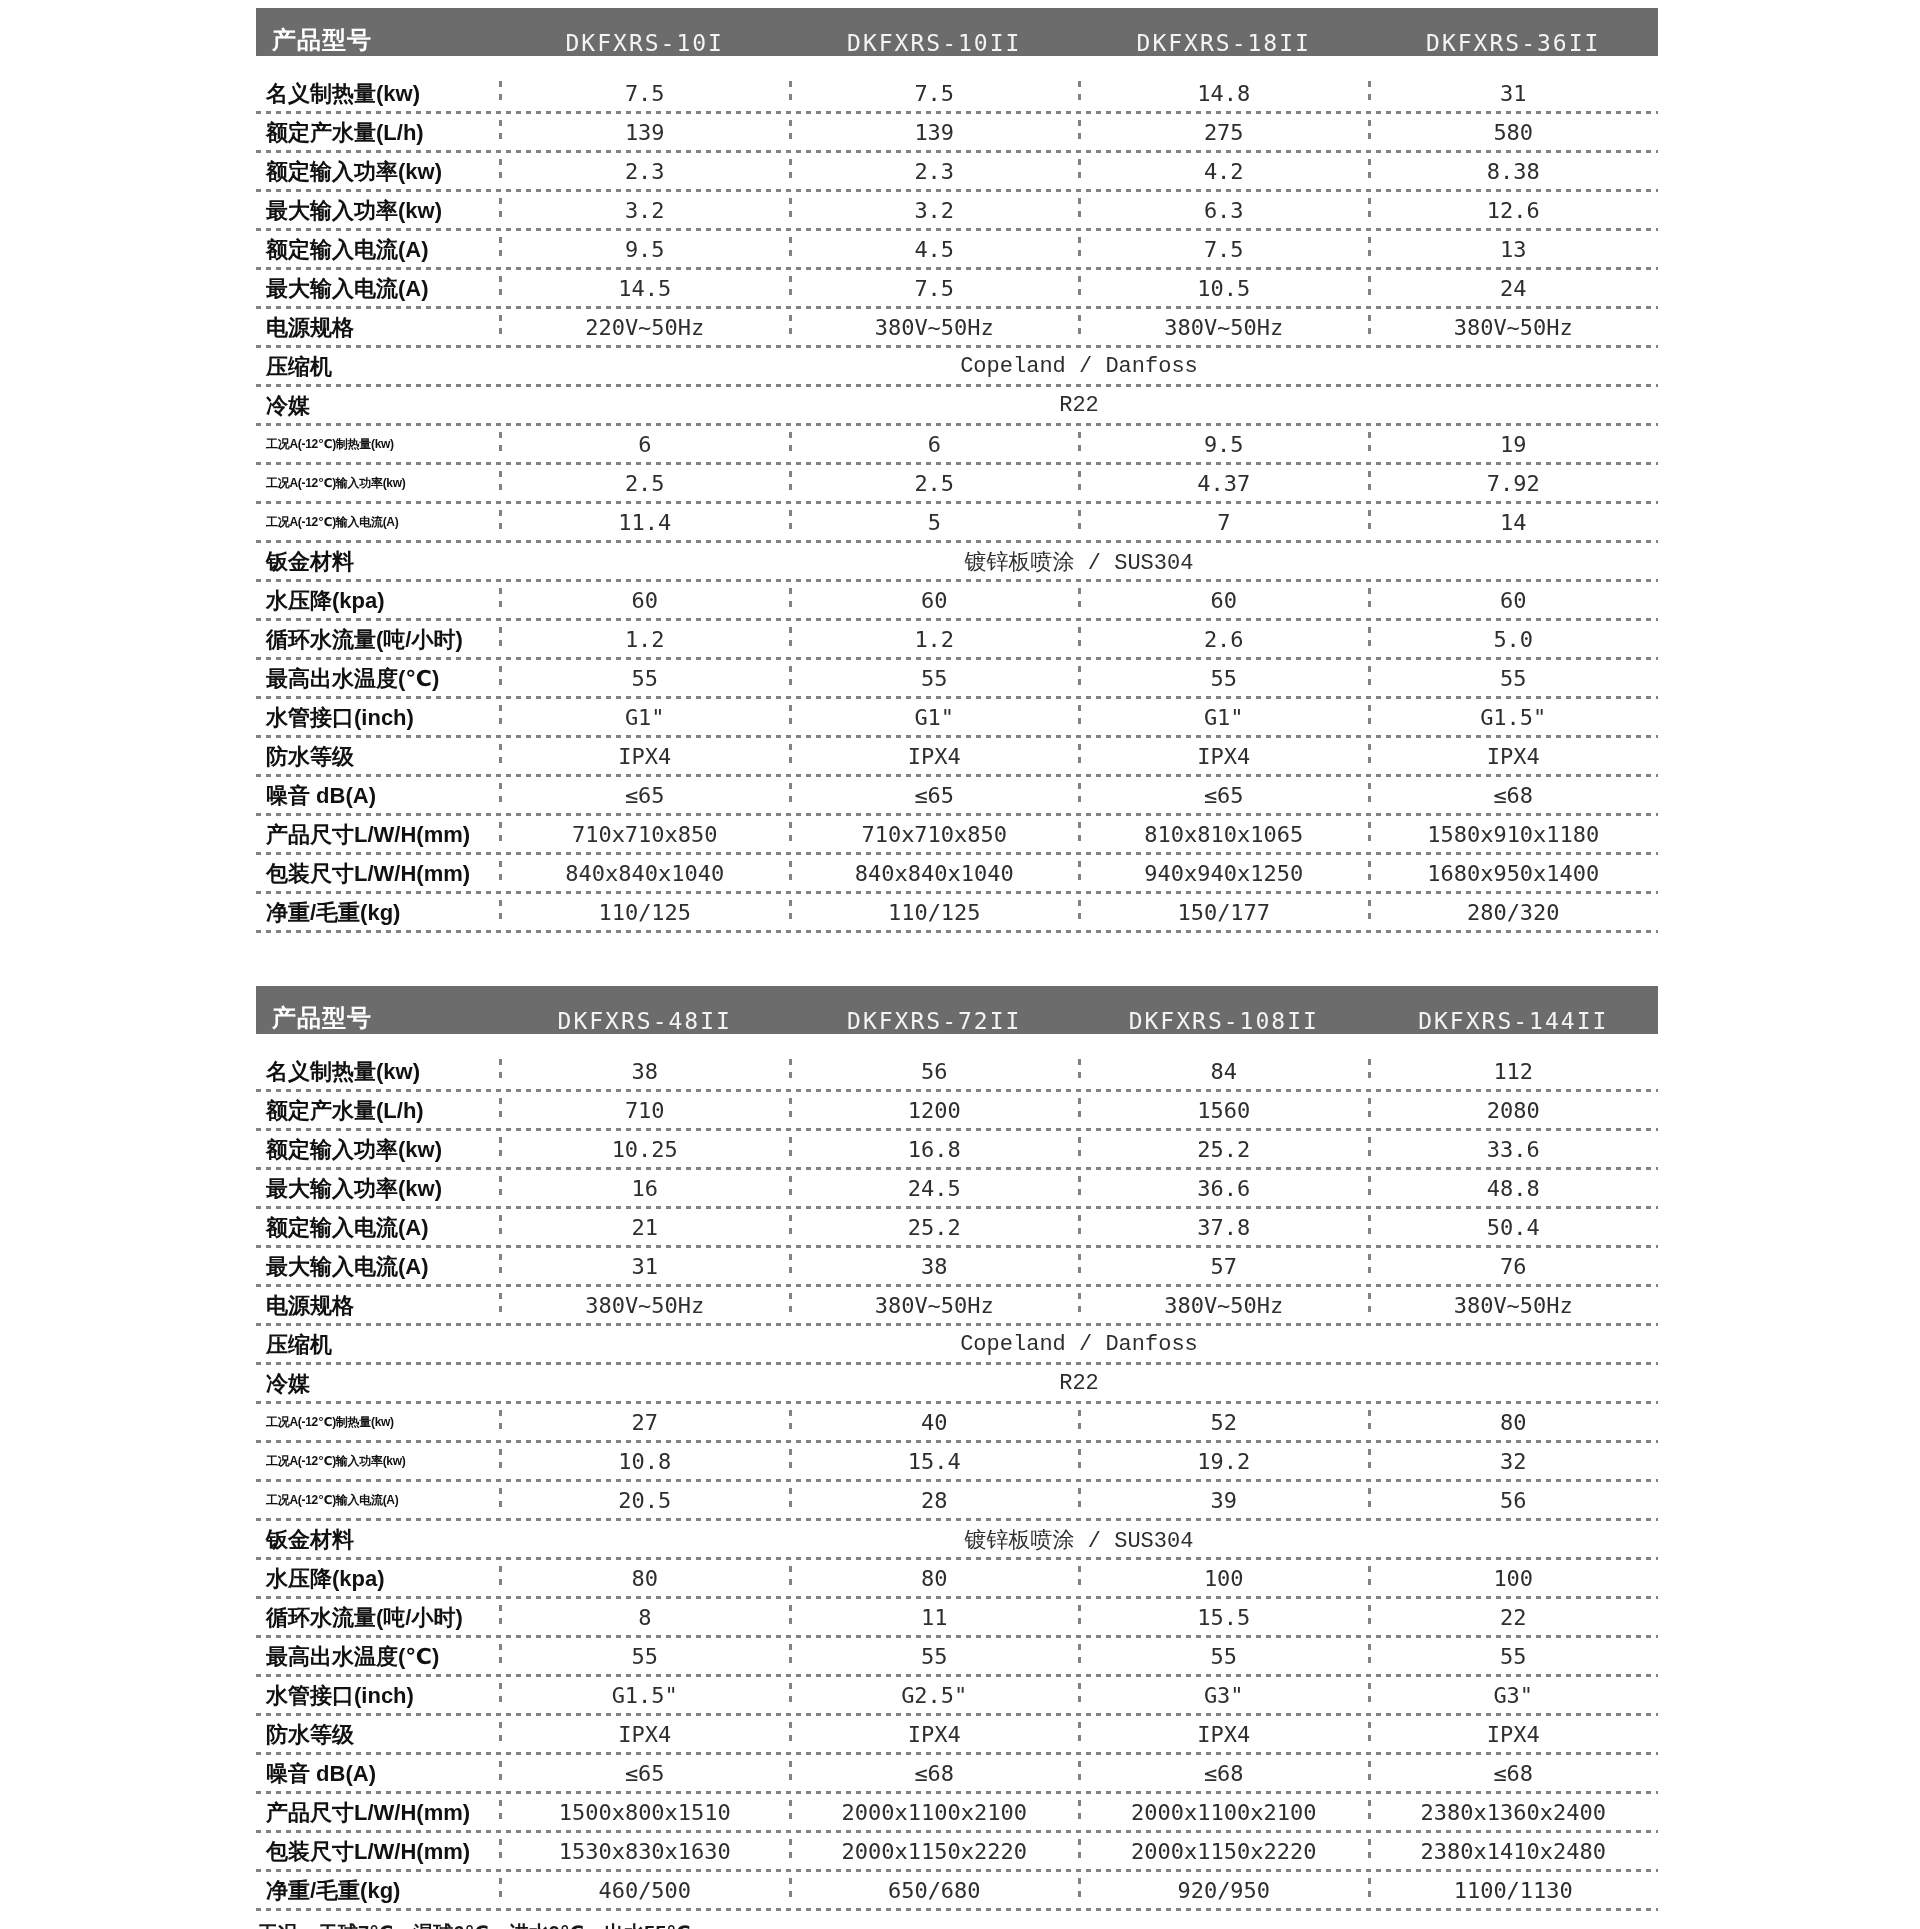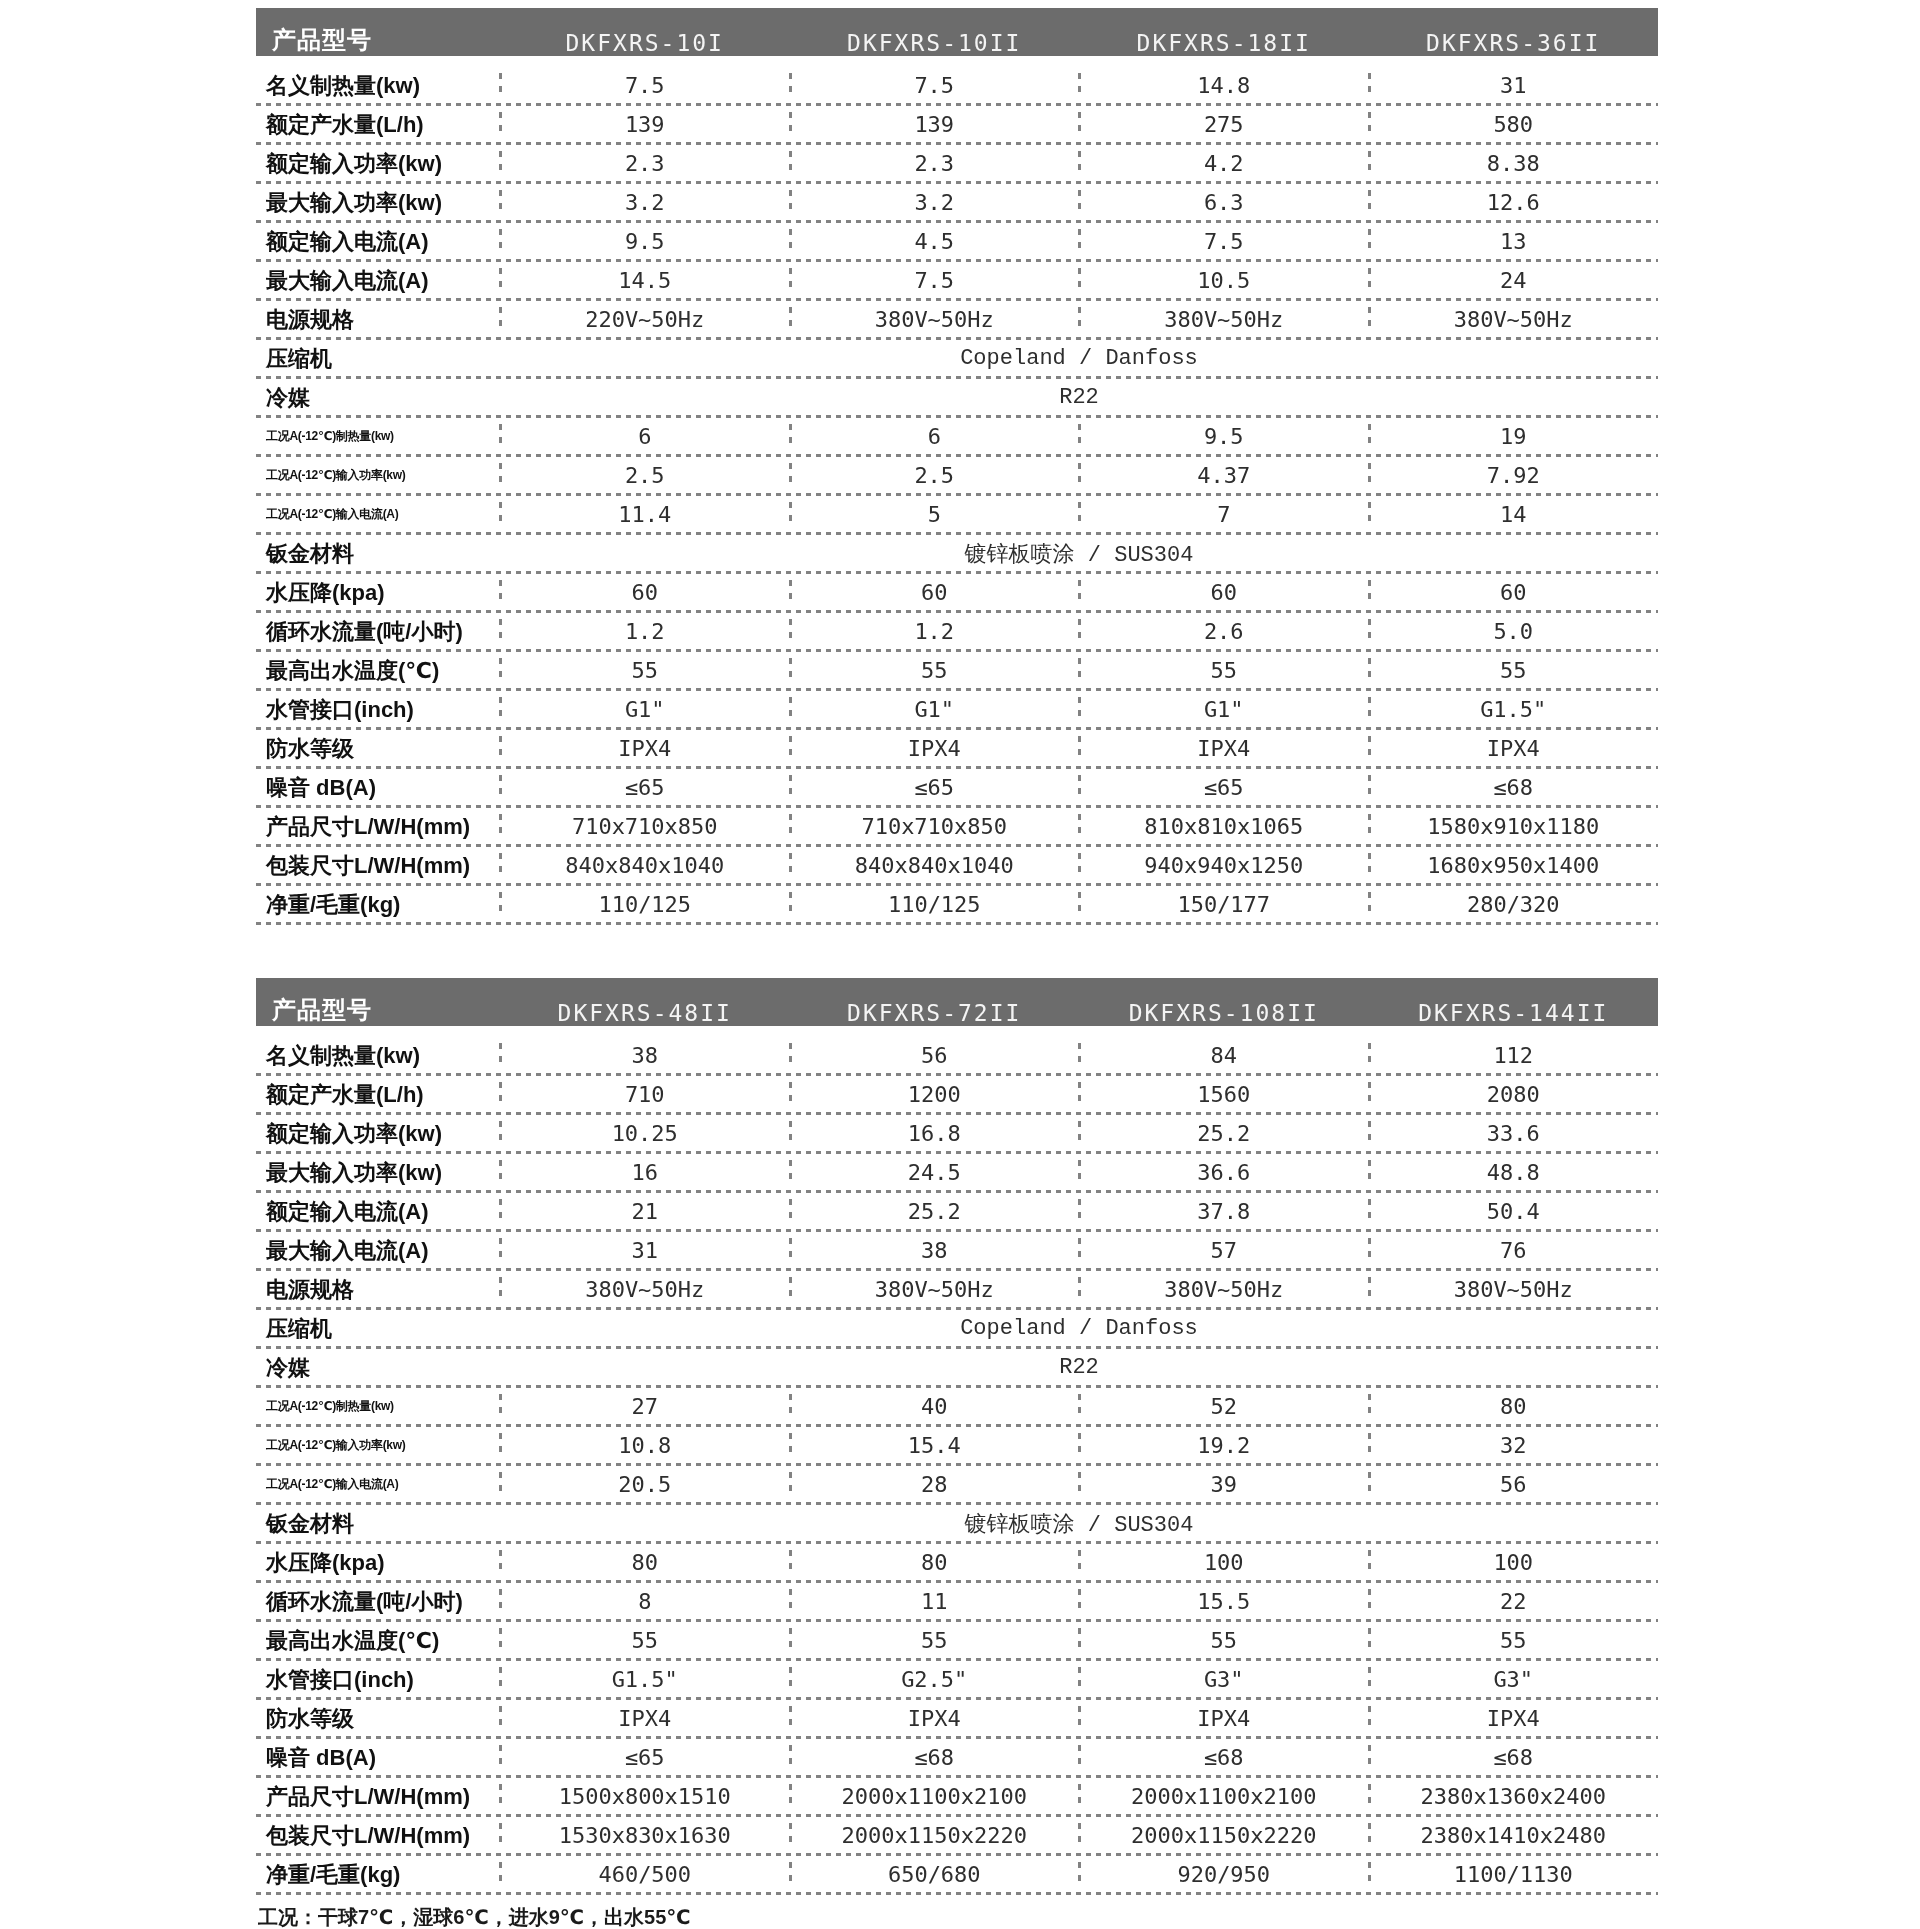--- a/index.html
+++ b/index.html
@@ -18,21 +18,21 @@
     width:244px;box-sizing:border-box;padding-left:16px;
     color:#ffffff;font-size:24px;font-weight:bold;letter-spacing:1px;white-space:nowrap;
   }
   .th-model{
     flex:1;text-align:center;color:#f4f4f4;
     font-family:"DejaVu Sans Mono","Liberation Mono",monospace;
     font-size:23px;letter-spacing:2px;white-space:nowrap;
   }
 
   
-  .tbody{margin-top:10px;}
+  .tbody{margin-top:18px;}
   .row{display:flex;height:39px;align-items:center;position:relative;}
   .row::after{
     content:"";position:absolute;left:0;right:0;bottom:-1px;height:3px;
     background:repeating-linear-gradient(90deg,#828282 0 5px,transparent 5px 10px);
   }
   .c-label{
     width:244px;box-sizing:border-box;padding-left:10px;
     font-size:22px;font-weight:bold;color:#111111;white-space:nowrap;
   }
   .row.small .c-label{font-size:12px;letter-spacing:-0.3px;}

